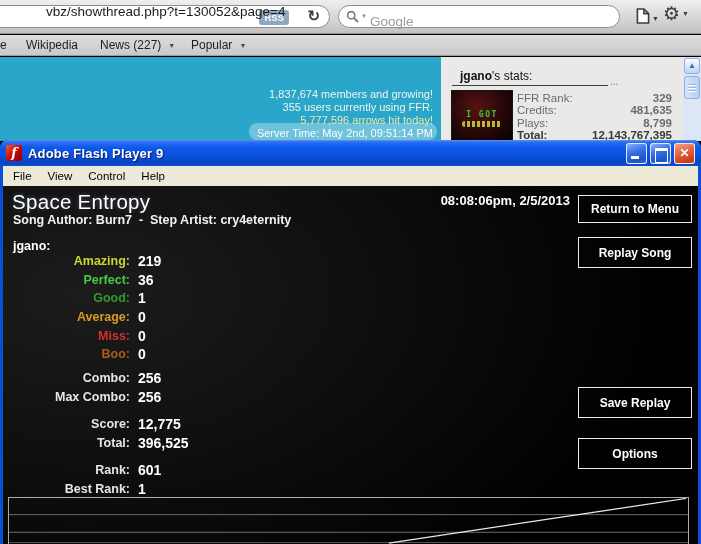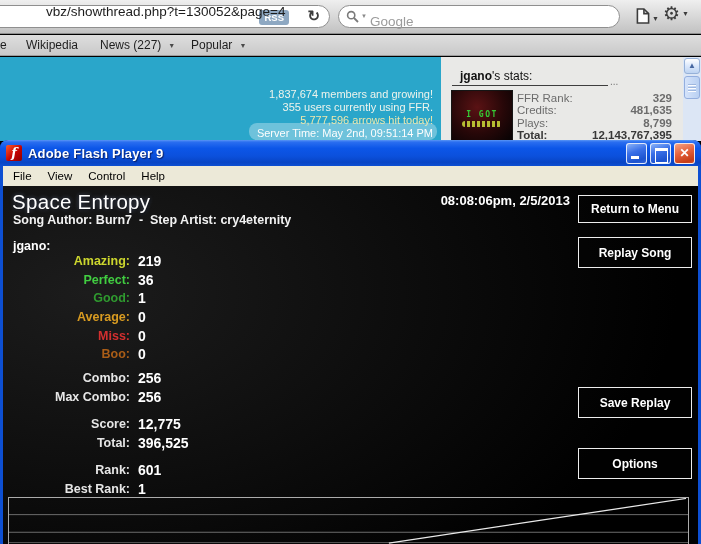--- a/index.html
+++ b/index.html
@@ -112,21 +112,21 @@
   .score-group { position:absolute; left:0; top:229px; }
   .rank-group  { position:absolute; left:0; top:275px; }
   .glabel { color:#e6e6e6; }
 
   .fbtn { position:absolute; left:575px; width:114px; border:1px solid #ededed;
     background:rgba(5,5,5,.25); color:#fff; font-weight:bold; font-size:12px;
     display:flex; align-items:center; justify-content:center; cursor:pointer; }
   .fbtn-0 { top:9px;  height:28px; }
   .fbtn-1 { top:51px; height:31px; }
   .fbtn-2 { top:201px; height:31px; }
-  .fbtn-3 { top:262px; height:31px; }
+  .fbtn-3 { top:252px; height:31px; }
 
   .graph { position:absolute; left:5px; top:311px; width:681px; height:47px;
     border:1px solid #ababab; border-bottom:none; }
 </style>
 </head>
 <body>
 
 <div class="toolbar">
   <div class="addr-field">
     <span class="rss-badge">RSS</span>

